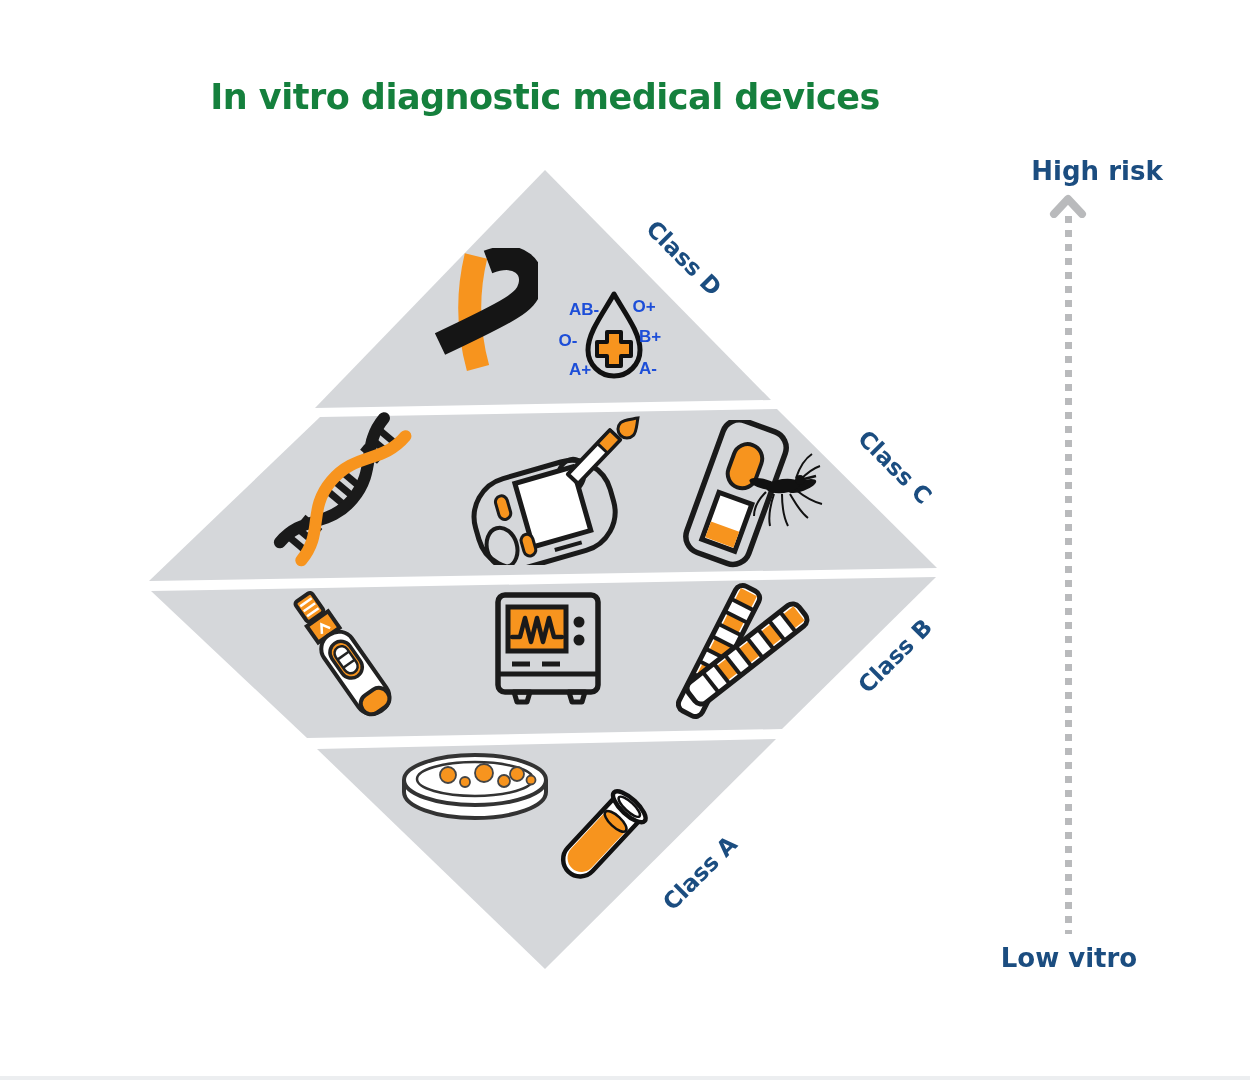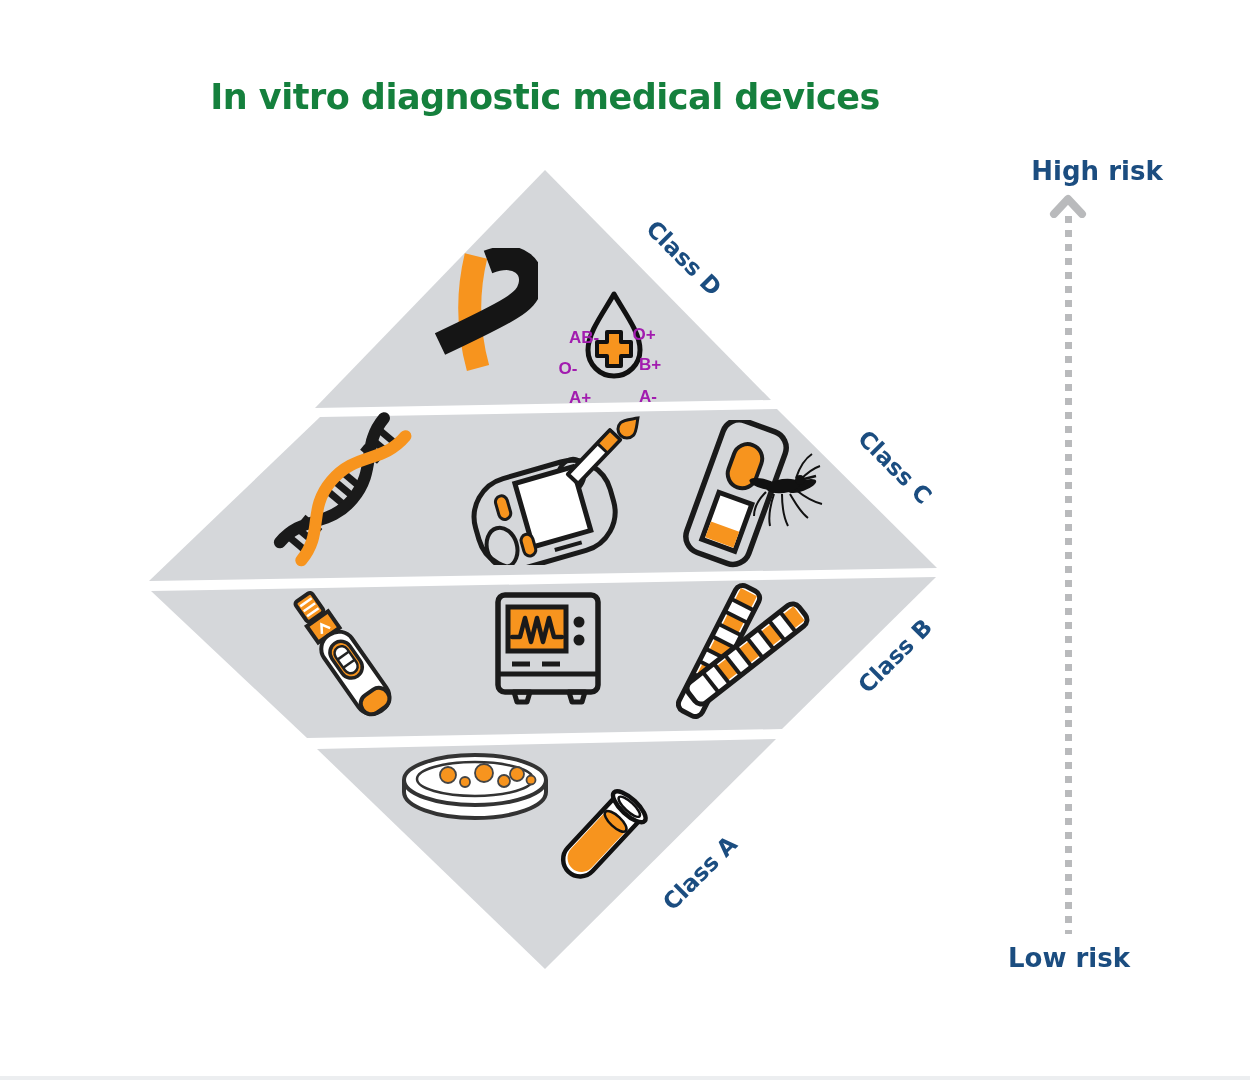--- a/index.html
+++ b/index.html
@@ -24,21 +24,21 @@
   
   .class-label{
     position:absolute;transform:translate(-50%,-50%) rotate(45deg);
     font-size:23px;font-weight:bold;color:#1b4d80;white-space:nowrap;
     font-family:"DejaVu Sans","Liberation Sans",sans-serif;
   }
   .class-label.up{transform:translate(-50%,-50%) rotate(-45deg);}
   
   .blood-label{
     position:absolute;transform:translate(-50%,-50%);
-    font-size:17px;font-weight:bold;color:#a21caf;white-space:nowrap;margin-top:28px;
+    font-size:17px;font-weight:bold;color:#1d4ed8;white-space:nowrap;
   }
   
   .risk-label{
     position:absolute;transform:translate(-50%,-50%);
     font-size:26px;font-weight:bold;color:#1b4d80;white-space:nowrap;
     font-family:"DejaVu Sans","Liberation Sans",sans-serif;
   }
   .risk-line{
     position:absolute;left:1065px;top:216px;width:7px;height:718px;
     background:repeating-linear-gradient(to bottom,#b9babc 0 7px,transparent 7px 14px);
@@ -225,15 +225,15 @@
     <ellipse cx="57" cy="20" rx="21" ry="8" fill="#ffffff" stroke="#111" stroke-width="4.5"></ellipse>
     <ellipse cx="57" cy="20" rx="14" ry="4.5" fill="none" stroke="#111" stroke-width="2.5"></ellipse>
   </g>
 </svg>
 
 <div class="risk-label" style="left:1069px;top:171px;margin-left:28px;">High risk</div>
 <svg class="abs" style="left:1048px;top:192px;" width="40" height="26" viewBox="0 0 40 26">
   <path d="M 6,22 L 20,7 L 34,22" stroke="#b9babc" stroke-width="8" fill="none" stroke-linecap="round" stroke-linejoin="round"></path>
 </svg>
 <div class="risk-line"></div>
-<div class="risk-label" style="left:1069px;top:958px;">Low risk</div>
+<div class="risk-label" style="left:1069px;top:958px;">Low vitro</div>
 
 <div class="bottom-edge"></div>
 
 </body></html>

